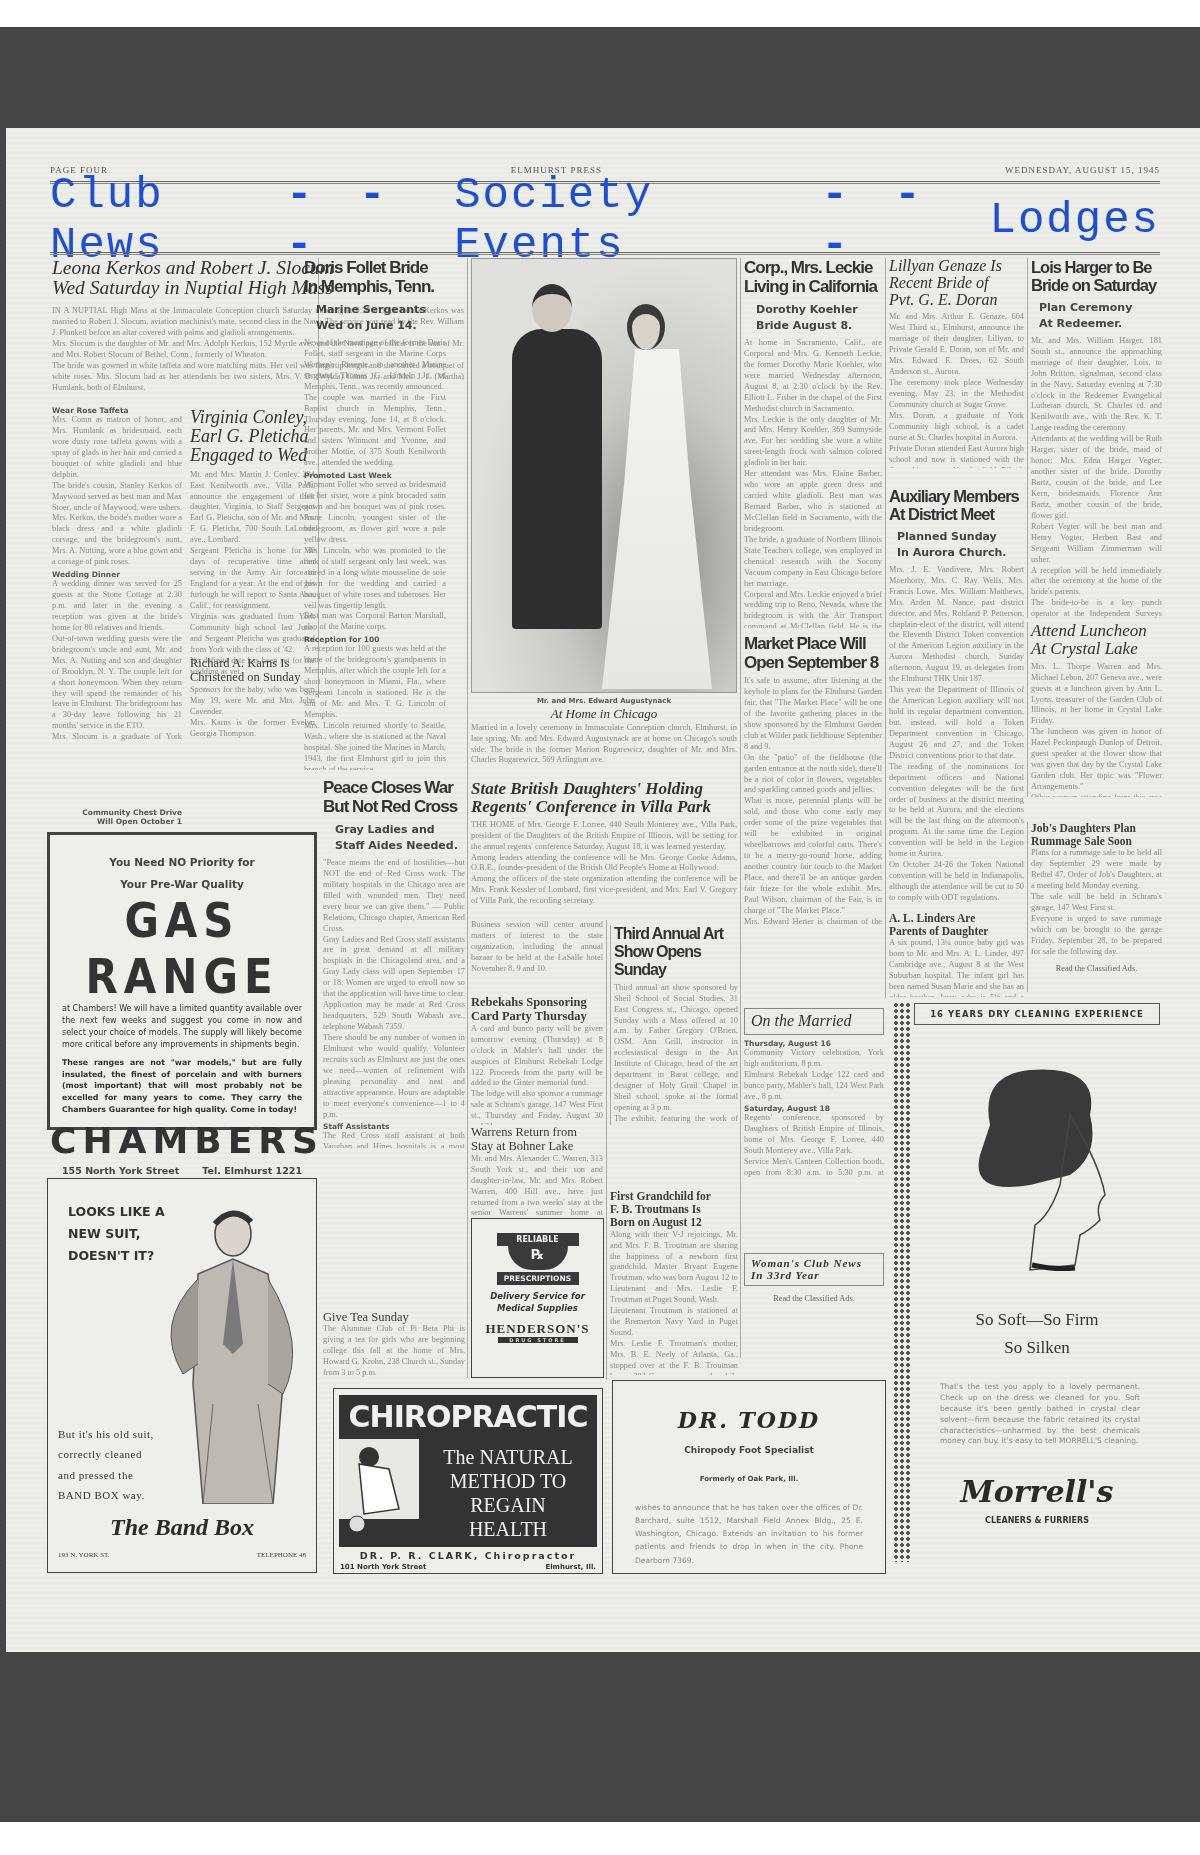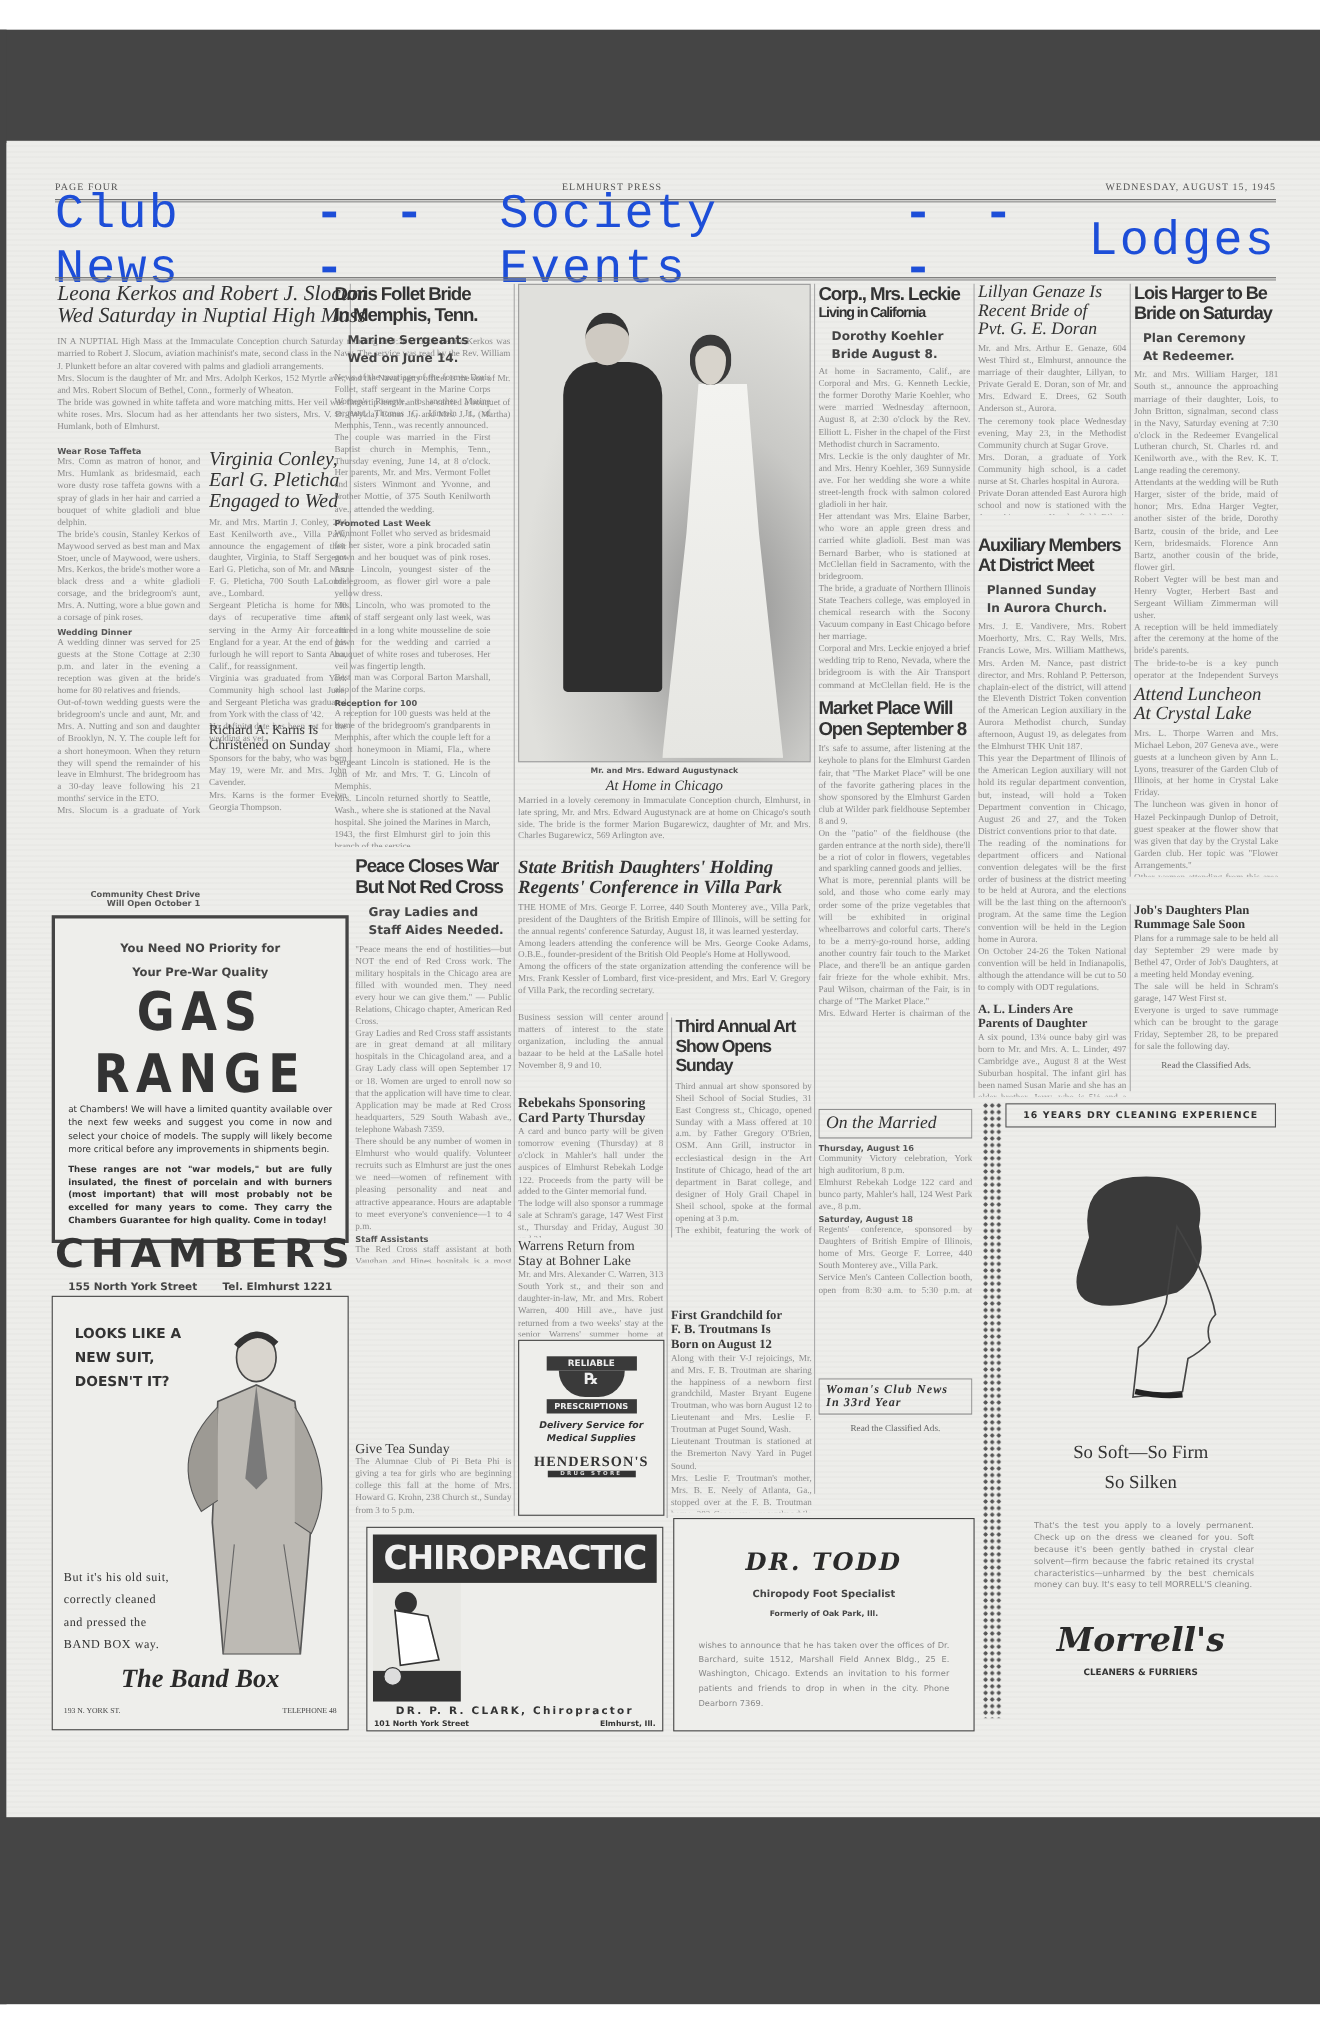--- a/index.html
+++ b/index.html
@@ -203,21 +203,21 @@
   <div class="hed-serif" style="font-size:11.5px">First Grandchild for</div>
   <div class="hed-serif" style="font-size:11.5px">F. B. Troutmans Is</div>
   <div class="hed-serif" style="font-size:11.5px">Born on August 12</div>
   <p class="body">Along with their V-J rejoicings, Mr. and Mrs. F. B. Troutman are sharing the happiness of a newborn first grandchild, Master Bryant Eugene Troutman, who was born August 12 to Lieutenant and Mrs. Leslie F. Troutman at Puget Sound, Wash.</p>
   <p class="body">Lieutenant Troutman is stationed at the Bremerton Navy Yard in Puget Sound.</p>
   <p class="body">Mrs. Leslie F. Troutman's mother, Mrs. B. E. Neely of Atlanta, Ga., stopped over at the F. B. Troutman home, 282 Grace ave., recently while enroute to Washington to greet her grandson.</p>
 </div>
 
 <div class="col" style="left:744px;top:258px;width:138px;height:370px">
   <div class="hed-cond" style="font-size:17px">Corp., Mrs. Leckie</div>
-  <div class="hed-cond" style="font-size:13px">Living in California</div>
+  <div class="hed-cond" style="font-size:17px">Living in California</div>
   <div class="deck" style="margin:6px 0 4px 12px">
     <div>Dorothy Koehler</div>
     <div>Bride August 8.</div>
   </div>
   <p class="body">At home in Sacramento, Calif., are Corporal and Mrs. G. Kenneth Leckie, the former Dorothy Marie Koehler, who were married Wednesday afternoon, August 8, at 2:30 o'clock by the Rev. Elliott L. Fisher in the chapel of the First Methodist church in Sacramento.</p>
   <p class="body">Mrs. Leckie is the only daughter of Mr. and Mrs. Henry Koehler, 369 Sunnyside ave. For her wedding she wore a white street-length frock with salmon colored gladioli in her hair.</p>
   <p class="body">Her attendant was Mrs. Elaine Barber, who wore an apple green dress and carried white gladioli. Best man was Bernard Barber, who is stationed at McClellan field in Sacramento, with the bridegroom.</p>
   <p class="body">The bride, a graduate of Northern Illinois State Teachers college, was employed in chemical research with the Socony Vacuum company in East Chicago before her marriage.</p>
   <p class="body">Corporal and Mrs. Leckie enjoyed a brief wedding trip to Reno, Nevada, where the bridegroom is with the Air Transport command at McClellan field. He is the son of Mrs. D. Garnet Leckie of Winnipeg, Canada.</p>
 </div>
@@ -358,31 +358,37 @@
 
 <div class="ad" style="left:333px;top:1388px;width:270px;height:186px;border-width:1px;background:#eeeeeb">
   <div style="position:absolute;left:5px;top:6px;width:258px;height:44px;background:#333;color:#f0f0f0;font:bold 30px 'DejaVu Sans',sans-serif;text-align:center;line-height:44px;letter-spacing:-1px">CHIROPRACTIC</div>
   <svg style="position:absolute;left:5px;top:50px" width="80" height="108" viewBox="0 0 80 108">
     <rect width="80" height="108" fill="#e8e8e4"></rect>
     <circle cx="30" cy="18" r="10" fill="#333"></circle>
     <path d="M20 25 L50 30 L60 70 L25 75 Z" fill="#fff" stroke="#333" stroke-width="1.5"></path>
     <rect x="0" y="80" width="80" height="28" fill="#333"></rect>
     <circle cx="18" cy="85" r="8" fill="#ddd" stroke="#333"></circle>
   </svg>
+  <div style="position:absolute;left:85px;top:50px;width:178px;height:108px;background:#333;color:#f0f0f0;font:20px 'Liberation Serif',serif;text-align:center;line-height:1.2;padding-top:6px">
+    <div>The NATURAL</div>
+    <div>METHOD TO</div>
+    <div>REGAIN</div>
+    <div>HEALTH</div>
+  </div>
   <div style="position:absolute;left:0;width:100%;top:161px;text-align:center;font:bold 9.5px 'DejaVu Sans',sans-serif;color:#333;letter-spacing:2px">DR. P. R. CLARK, Chiropractor</div>
   <div style="position:absolute;left:6px;right:6px;top:174px;display:flex;justify-content:space-between;font:bold 7px 'DejaVu Sans',sans-serif;color:#333">
     <span>101 North York Street</span>
     <span>Elmhurst, Ill.</span>
   </div>
 </div>
 
 <div class="ad" style="left:612px;top:1380px;width:274px;height:194px;border-width:1px">
   <div style="text-align:center;font:italic 900 22px 'DejaVu Serif',serif;color:#2a2a2a;margin-top:26px;letter-spacing:2px">DR. TODD</div>
   <div style="text-align:center;font:bold 9px 'DejaVu Sans',sans-serif;color:#444;margin-top:12px">Chiropody Foot Specialist</div>
-  <div style="text-align:center;font:bold 7px 'DejaVu Sans',sans-serif;color:#444;margin-top:8px">Formerly of Oak Park, Ill.</div>
+  <div style="text-align:center;font:bold 7px 'DejaVu Sans',sans-serif;color:#444;margin-top:20px">Formerly of Oak Park, Ill.</div>
   <p style="font:7.5px 'DejaVu Sans',sans-serif;color:#888;line-height:1.75;padding:18px 22px 0;text-align:justify">wishes to announce that he has taken over the offices of Dr. Barchard, suite 1512, Marshall Field Annex Bldg., 25 E. Washington, Chicago. Extends an invitation to his former patients and friends to drop in when in the city. Phone Dearborn 7369.</p>
 </div>
 
 <div class="morrell-dots"></div>
 <div class="col" style="left:914px;top:1003px;width:246px;height:22px;border:1px solid #555;text-align:center;font:bold 8.5px 'DejaVu Sans',sans-serif;color:#333;line-height:20px;letter-spacing:1px">16 YEARS DRY CLEANING EXPERIENCE</div>
 <svg style="position:absolute;left:950px;top:1055px" width="180" height="230" viewBox="0 0 180 230">
   <path d="M40 70 Q30 20 80 15 Q150 10 140 60 Q150 100 120 120 L80 130 Q20 140 30 100 Z" fill="#3a3a3a"></path>
   <path d="M120 60 Q150 110 155 140 Q145 150 150 165 Q140 175 130 180 L125 210 L80 215 L85 170 Q100 160 110 130 Z" fill="none" stroke="#444" stroke-width="1.5"></path>
   <path d="M82 210 Q105 215 125 213" stroke="#222" stroke-width="5" fill="none"></path>
 </svg>

